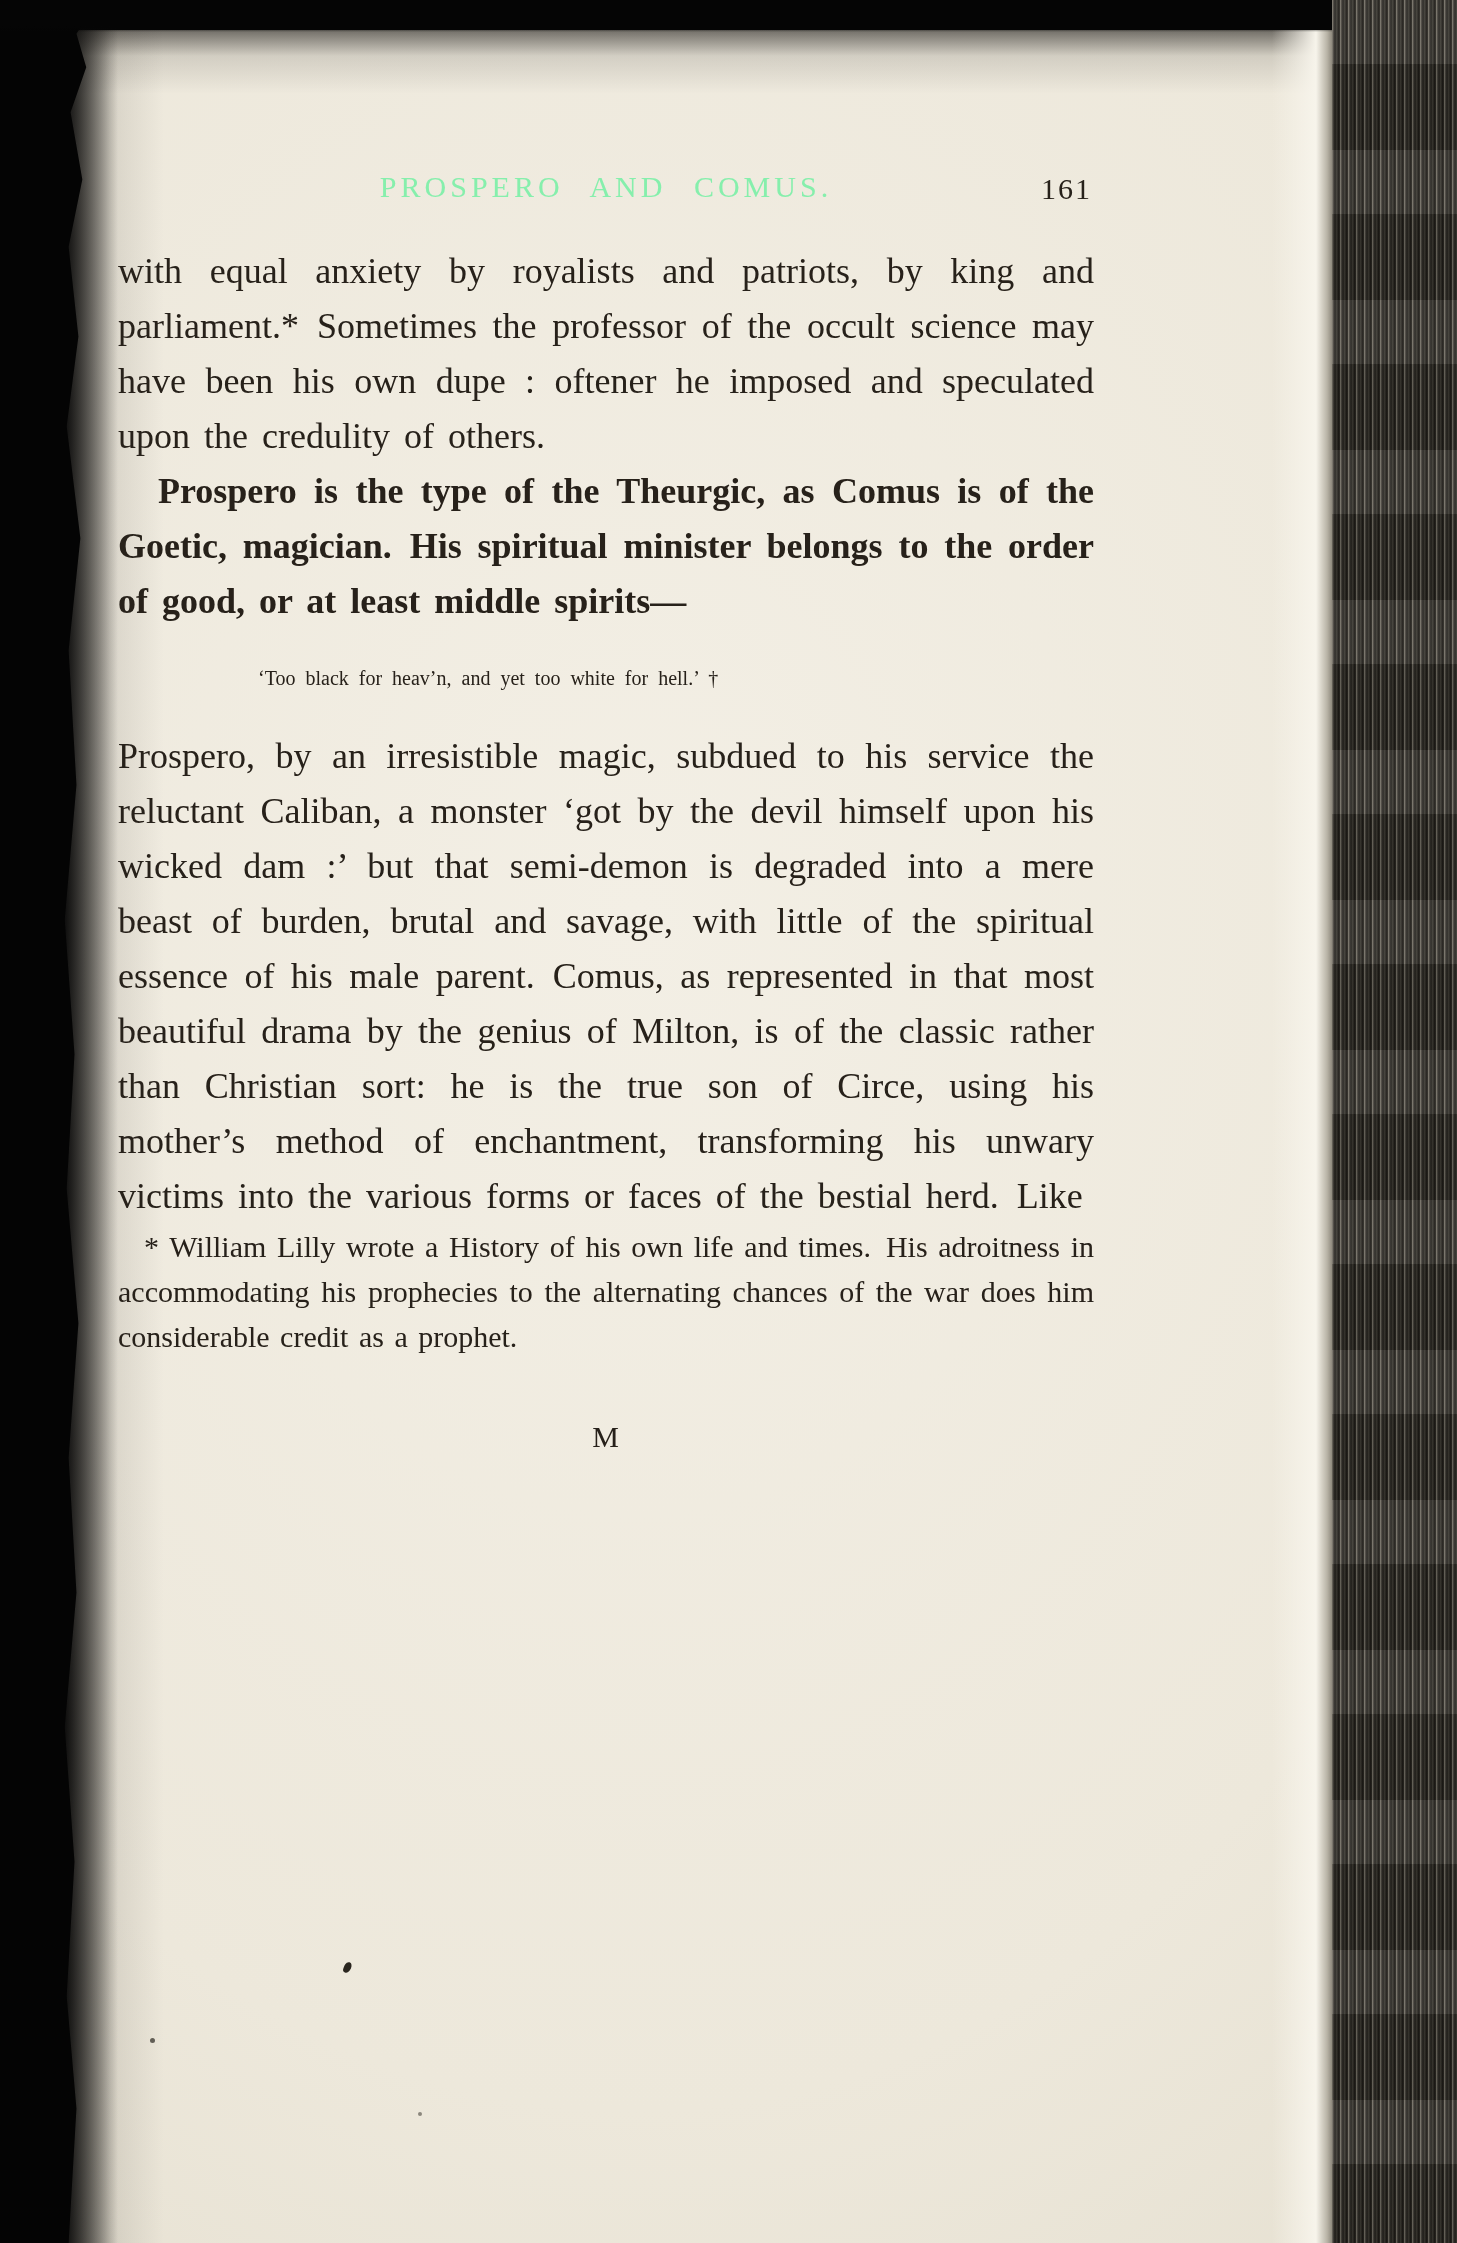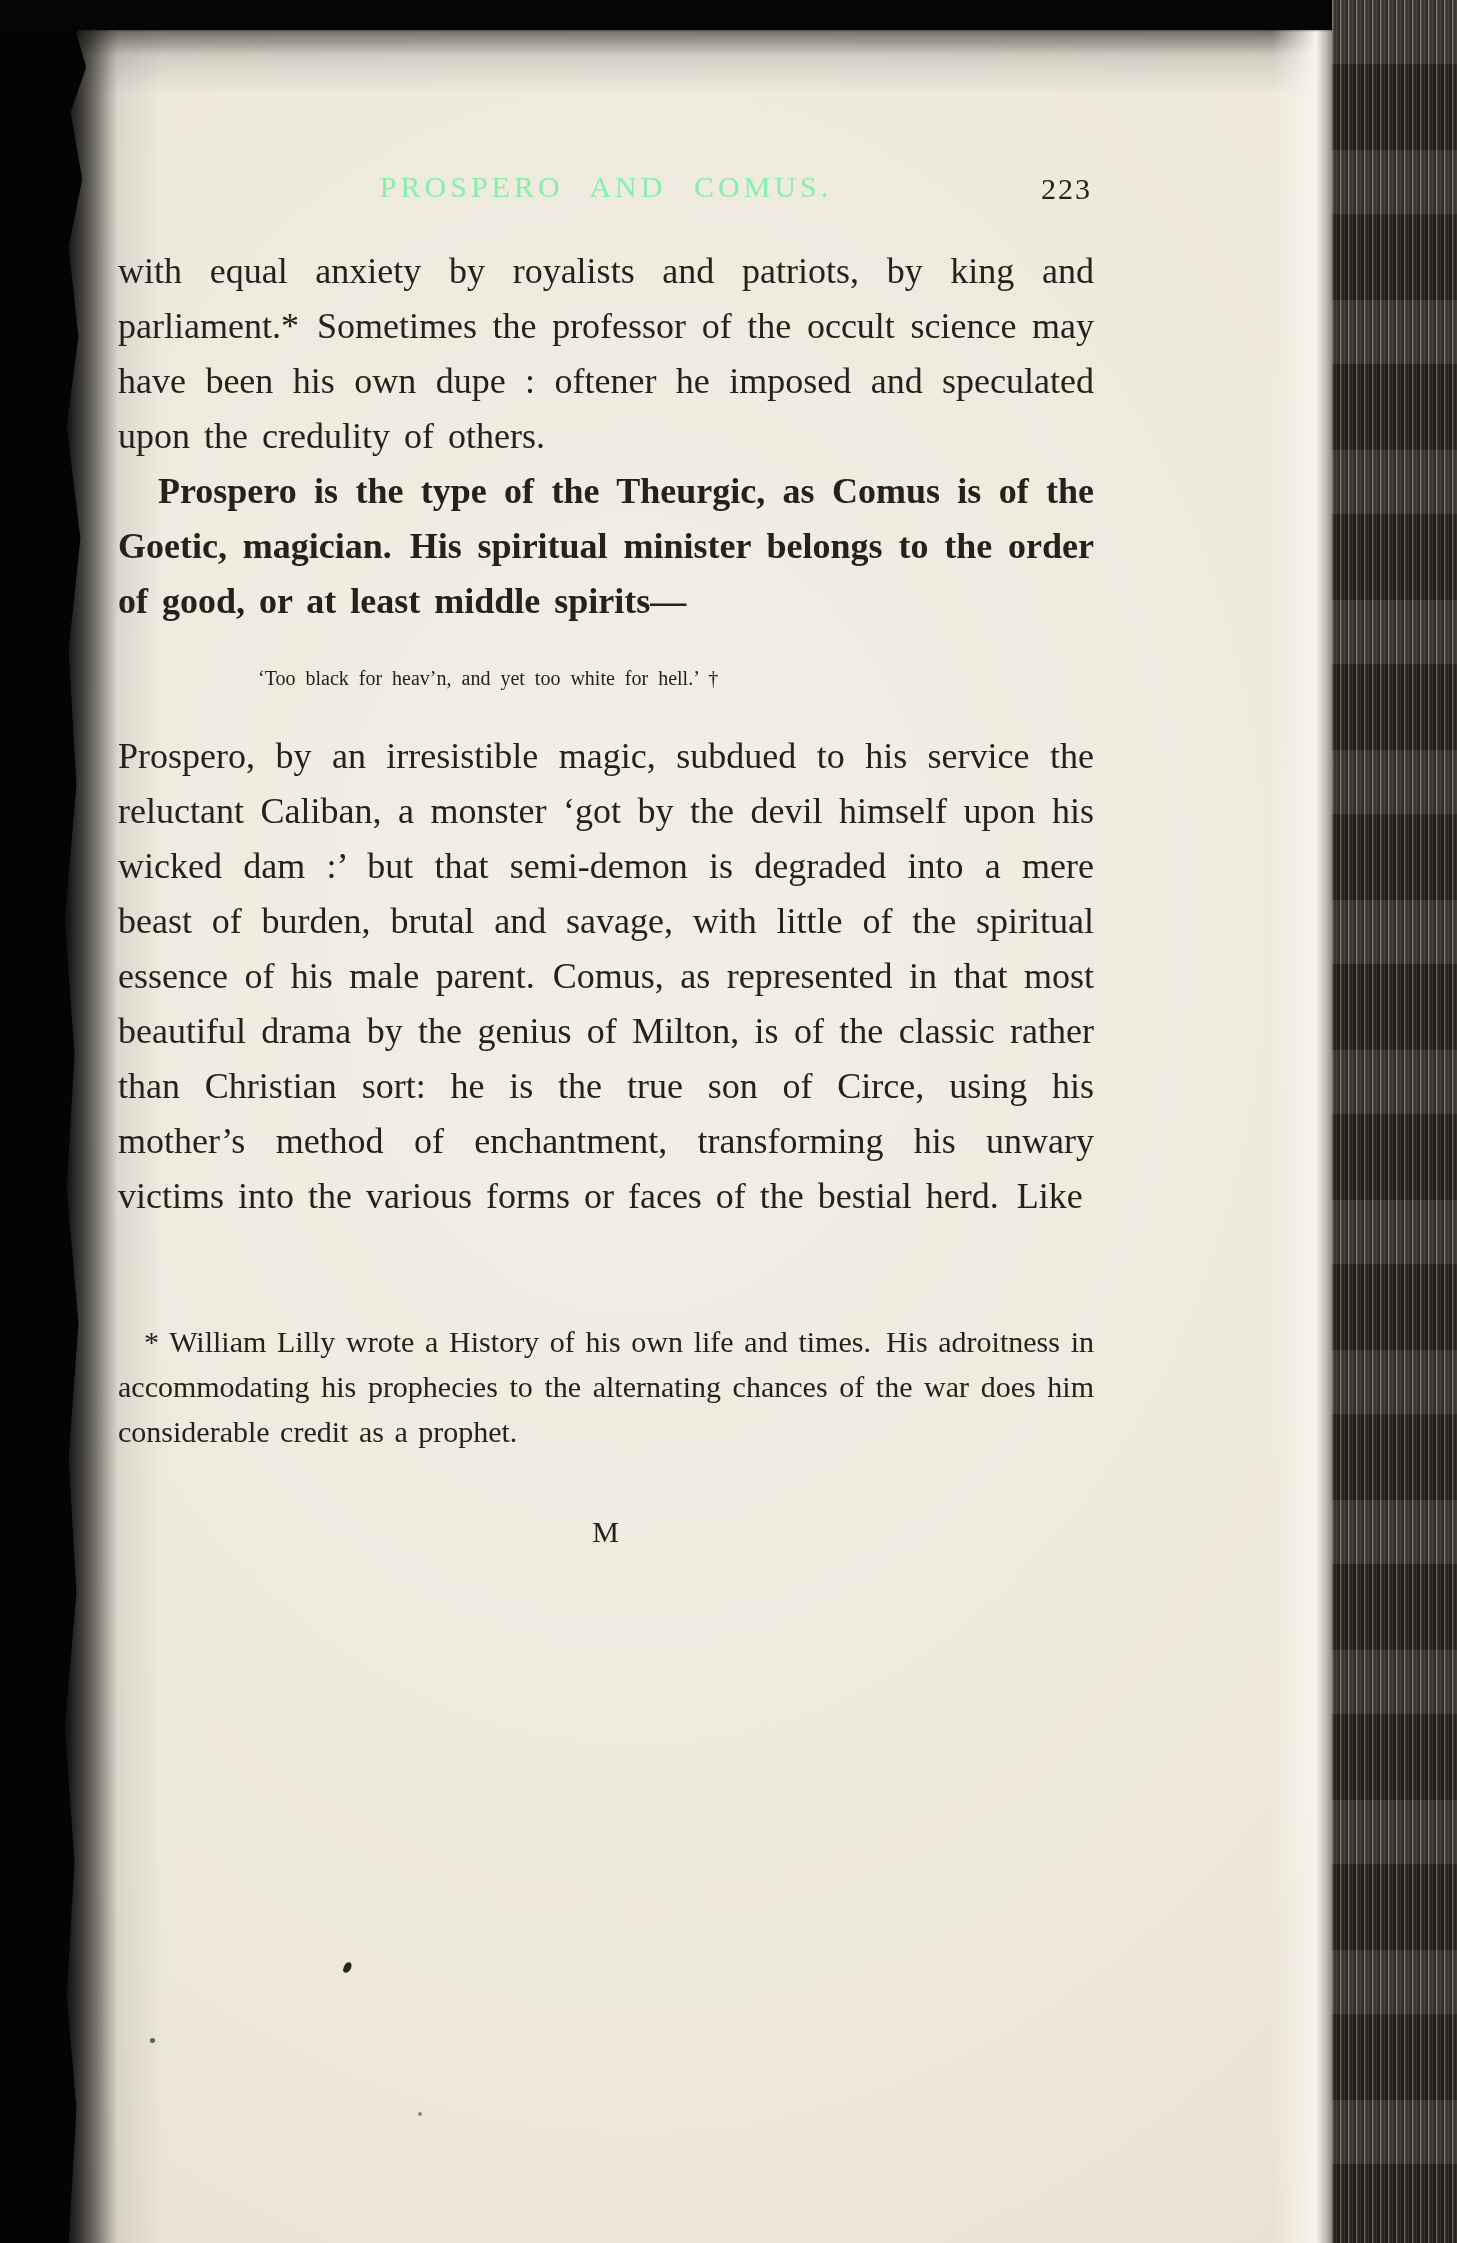--- a/index.html
+++ b/index.html
@@ -76,21 +76,20 @@
   .para { text-align: justify; }
   .para.indented { text-indent: 40px; font-weight: bold; }
 
   .quote {
     font-size: 20px; line-height: 38px;
     margin: 30px 0 32px 140px;
     text-align: left;
   }
 
   .footnotes {
-    margin-top: 95px;
     font-size: 30px; line-height: 45px;
     text-align: justify; word-spacing: 3px;
   }
   .footnote { text-indent: 26px; }
   .footnote + .footnote { margin-top: 3px; }
 
   .signature {
     margin-top: 50px;
     text-align: center;
     font-size: 30px; letter-spacing: 1px;
@@ -106,21 +105,21 @@
 <body>
 
 <div class="scan">
 
   <div class="page"></div>
 
   <div class="content">
 
     <header class="page-header">
       <span class="running-title">PROSPERO AND COMUS.</span>
-      <span class="page-number">223</span>
+      <span class="page-number">161</span>
     </header>
 
     <main class="body-text">
       <p class="para">with equal anxiety by royalists and patriots, by king and parliament.* Sometimes the professor of the occult science may have been his own dupe : oftener he imposed and speculated upon the credulity of others.</p>
       <p class="para indented">Prospero is the type of the Theurgic, as Comus is of the Goetic, magician. His spiritual minister belongs to the order of good, or at least middle spirits—</p>
       <div class="quote">‘Too black for heav’n, and yet too white for hell.’ †</div>
       <p class="para">Prospero, by an irresistible magic, subdued to his service the reluctant Caliban, a monster ‘got by the devil himself upon his wicked dam :’ but that semi-demon is degraded into a mere beast of burden, brutal and savage, with little of the spiritual essence of his male parent. Comus, as represented in that most beautiful drama by the genius of Milton, is of the classic rather than Christian sort: he is the true son of Circe, using his mother’s method of enchantment, transforming his unwary victims into the various forms or faces of the bestial herd. Like</p>
 
       <section class="footnotes">
         <p class="footnote">* William Lilly wrote a History of his own life and times. His adroitness in accommodating his prophecies to the alternating chances of the war does him considerable credit as a prophet.</p>

